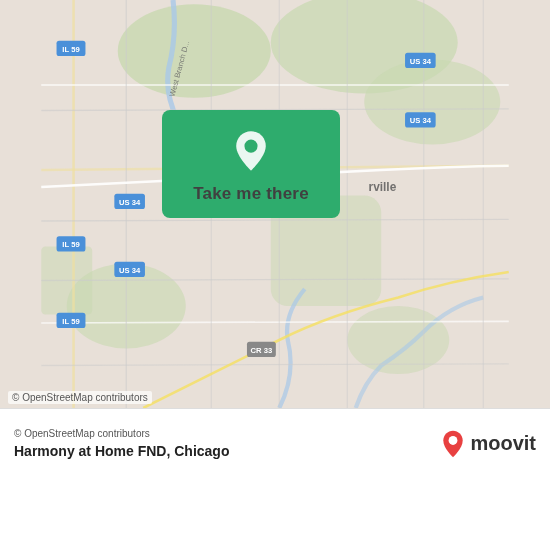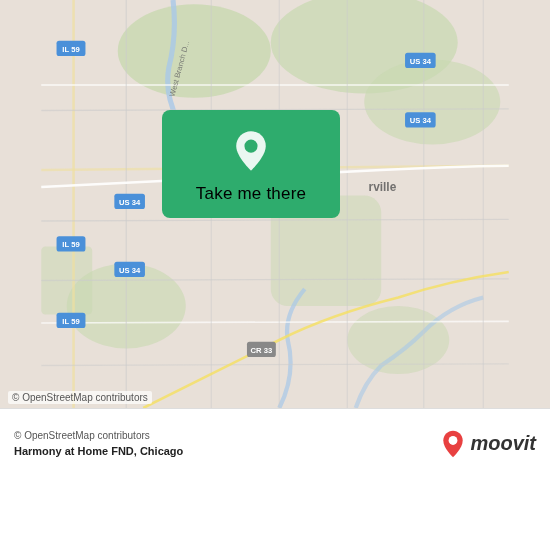--- a/index.html
+++ b/index.html
@@ -44,23 +44,23 @@
       z-index: 10;
     }
 
     #location-pin {
       width: 46px;
       height: 46px;
       margin-bottom: 10px;
     }
 
     #take-me-there-btn {
-      color: #000000;
+      color: #404040;
       font-size: 17px;
-      font-weight: 400;
+      font-weight: 700;
       text-align: center;
       letter-spacing: 0.2px;
       background: none;
       border: none;
       cursor: pointer;
     }
 
     
     #info-bar {
       width: 550px;
@@ -79,41 +79,40 @@
       flex-direction: column;
     }
 
     #osm-credit {
       font-size: 10px;
       color: #555;
       margin-bottom: 4px;
     }
 
     #location-name {
-      font-size: 11px;
+      font-size: 14px;
       font-weight: 600;
       color: #222;
     }
 
     #moovit-logo {
       display: flex;
       align-items: center;
       gap: 4px;
     }
 
     #moovit-pin {
       width: 26px;
       height: 30px;
     }
 
     #moovit-text {
       font-size: 20px;
       font-weight: bold;
       color: #333;
-      font-style: italic;
     }
   </style>
 </head>
 <body>
 
 <div id="map-container">
   <svg id="map-svg" viewBox="0 0 550 480" xmlns="http://www.w3.org/2000/svg">
 
     <rect width="550" height="480" fill="#e8e0d8"></rect>
 

